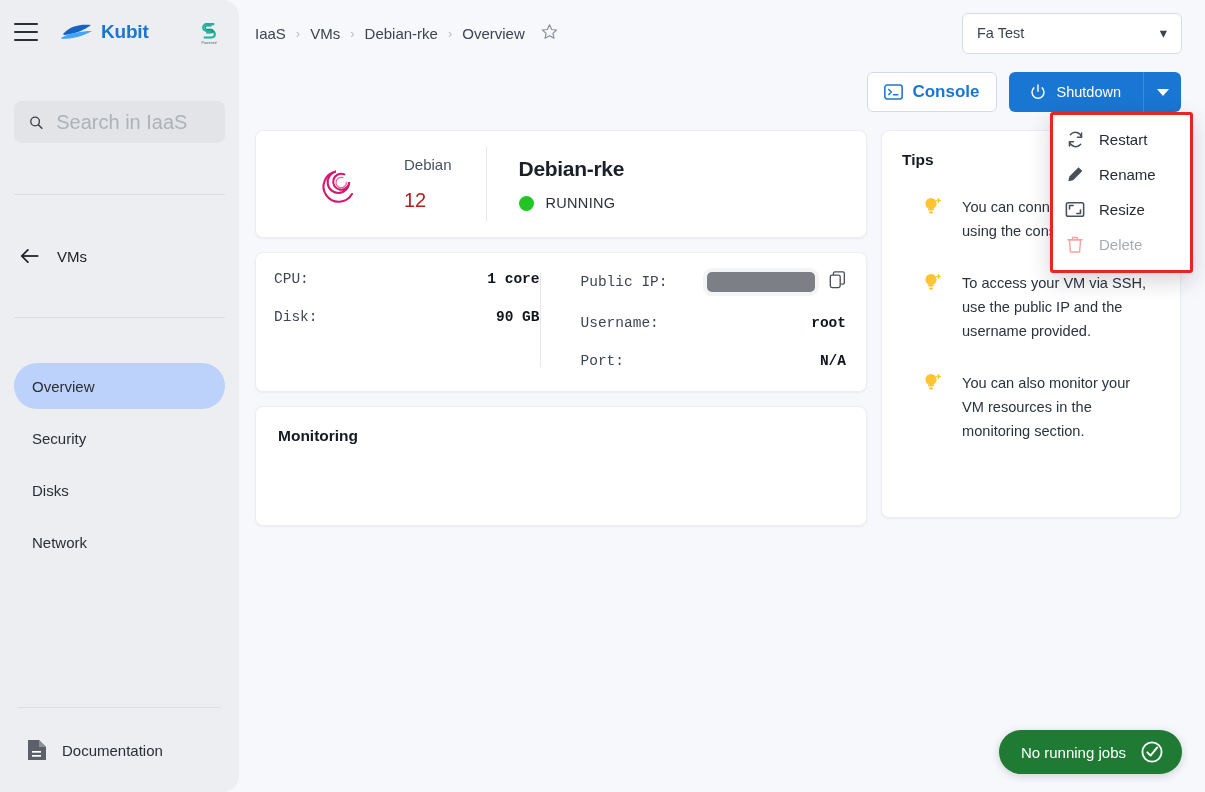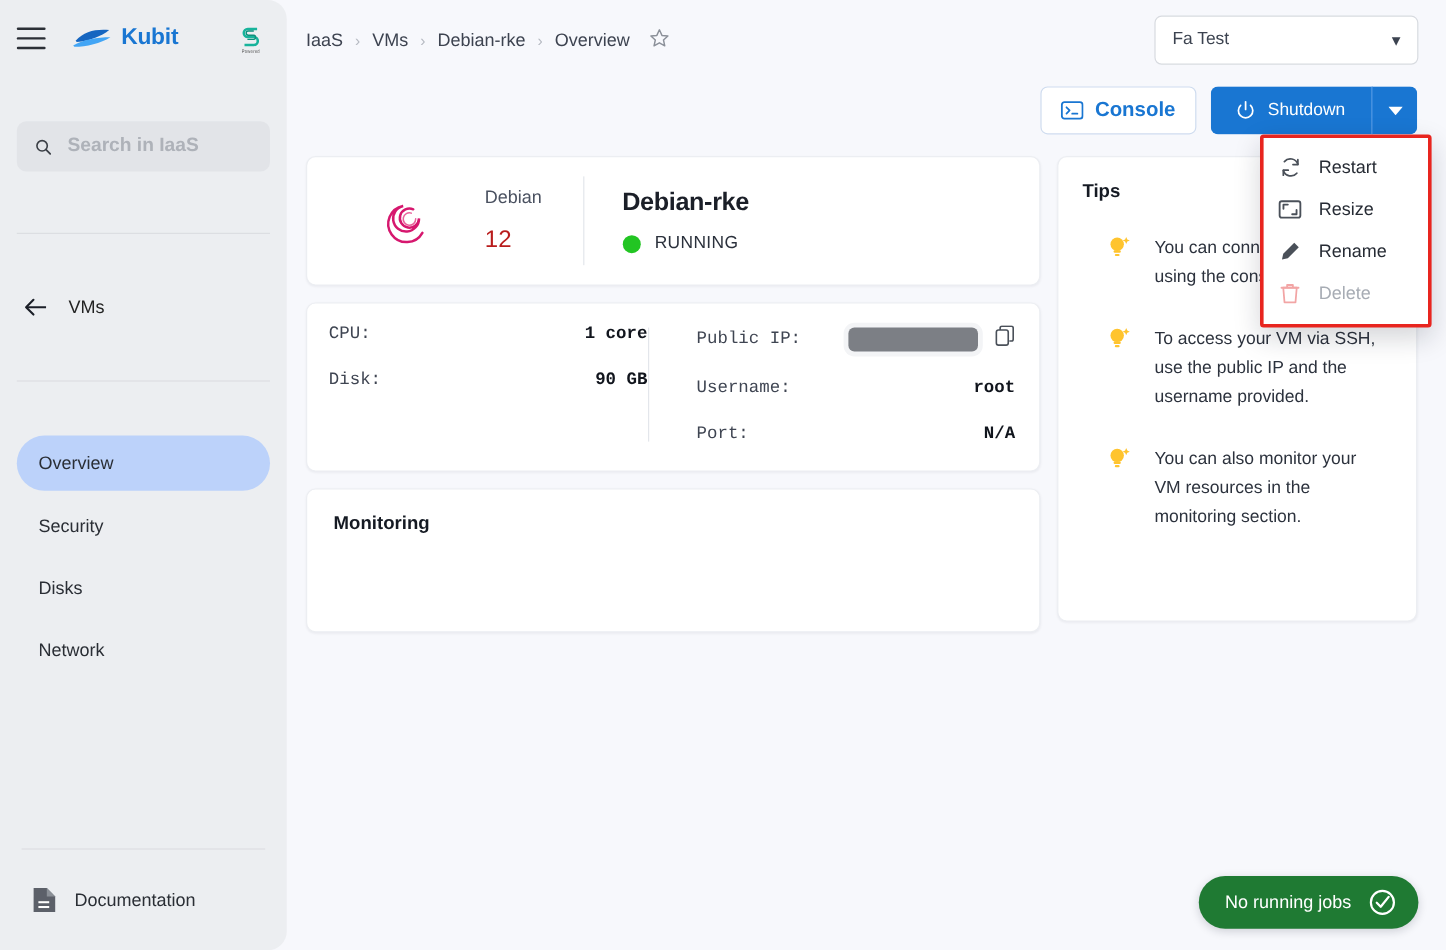--- a/index.html
+++ b/index.html
@@ -36,22 +36,22 @@
   .logo-right { margin-left:auto; margin-right:6px; display:flex; flex-direction:column; align-items:center; }
   .logo-right .tiny { font-size:3.5px; color:#555; letter-spacing:0.2px; margin-top:1px; transform:scaleY(1.2); }
 
   .search-wrap { padding: 0 14px; }
   .search {
     height: 42px; background:#e2e4e8; border-radius:8px;
     display:flex; align-items:center; gap:10px; padding:0 14px;
   }
   .search input {
     border:none; outline:none; background:transparent;
-    font-family:"Liberation Sans", sans-serif; font-size:16px;
-    color:#45494f; width:100%;font-weight:bold;
+    font-family:"Liberation Sans", sans-serif; font-size:20px;
+    color:#45494f; width:100%;
   }
   .search input::placeholder { color:#aeb2b9; }
 
   .sb-div { height:1px; background:#dcdee2; margin: 14px 14px 0 14px; }
 
   .back-row {
     height:48px; display:flex; align-items:center; gap:16px;
     padding: 0 20px; cursor:pointer;
   }
   .back-row .lbl { font-size:15px; color:#222; }
@@ -427,36 +427,36 @@
             <path d="M4 14 a7.6 7.6 0 0 0 13 2.6" fill="none" stroke="#4a5059" stroke-width="1.7" stroke-linecap="round"></path>
             <polyline points="18,3.5 18,8.3 13.3,8.3" fill="none" stroke="#4a5059" stroke-width="1.7" stroke-linecap="round" stroke-linejoin="round"></polyline>
             <polyline points="4,18.5 4,13.7 8.7,13.7" fill="none" stroke="#4a5059" stroke-width="1.7" stroke-linecap="round" stroke-linejoin="round"></polyline>
           </svg>
         </span>
         <span>Restart</span>
       </div>
 
       <div class="menu-item">
         <span class="mi-icon">
+          <svg width="19" height="19" viewBox="0 0 22 22">
+            <path d="M14.5 2.6 l4.4 4.4 -10.6 10.6 -5.6 1.2 1.2 -5.6 Z" fill="#4a5059"></path>
+          </svg>
+        </span>
+        <span>Rename</span>
+      </div>
+
+      <div class="menu-item">
+        <span class="mi-icon">
           <svg width="20" height="19" viewBox="0 0 22 20">
             <rect x="1.5" y="2.5" width="19" height="15" rx="2" fill="none" stroke="#4a5059" stroke-width="1.7"></rect>
             <polyline points="5,9.5 5,5.6 9,5.6" fill="none" stroke="#4a5059" stroke-width="1.7" stroke-linecap="round" stroke-linejoin="round"></polyline>
             <polyline points="17,10.5 17,14.4 13,14.4" fill="none" stroke="#4a5059" stroke-width="1.7" stroke-linecap="round" stroke-linejoin="round"></polyline>
           </svg>
         </span>
         <span>Resize</span>
-      </div>
-
-      <div class="menu-item">
-        <span class="mi-icon">
-          <svg width="19" height="19" viewBox="0 0 22 22">
-            <path d="M14.5 2.6 l4.4 4.4 -10.6 10.6 -5.6 1.2 1.2 -5.6 Z" fill="#4a5059"></path>
-          </svg>
-        </span>
-        <span>Rename</span>
       </div>
 
 
       <div class="menu-item disabled">
         <span class="mi-icon">
           <svg width="18" height="19" viewBox="0 0 20 22">
             <path d="M3.5 5.5 h13 l-1.2 14.2 h-10.6 Z" fill="none" stroke="#f2a5a5" stroke-width="1.7" stroke-linejoin="round"></path>
             <line x1="1.8" y1="5.5" x2="18.2" y2="5.5" stroke="#f2a5a5" stroke-width="1.8" stroke-linecap="round"></line>
             <path d="M7.2 5.2 V2.9 h5.6 V5.2" fill="none" stroke="#f2a5a5" stroke-width="1.7" stroke-linejoin="round"></path>
           </svg>

